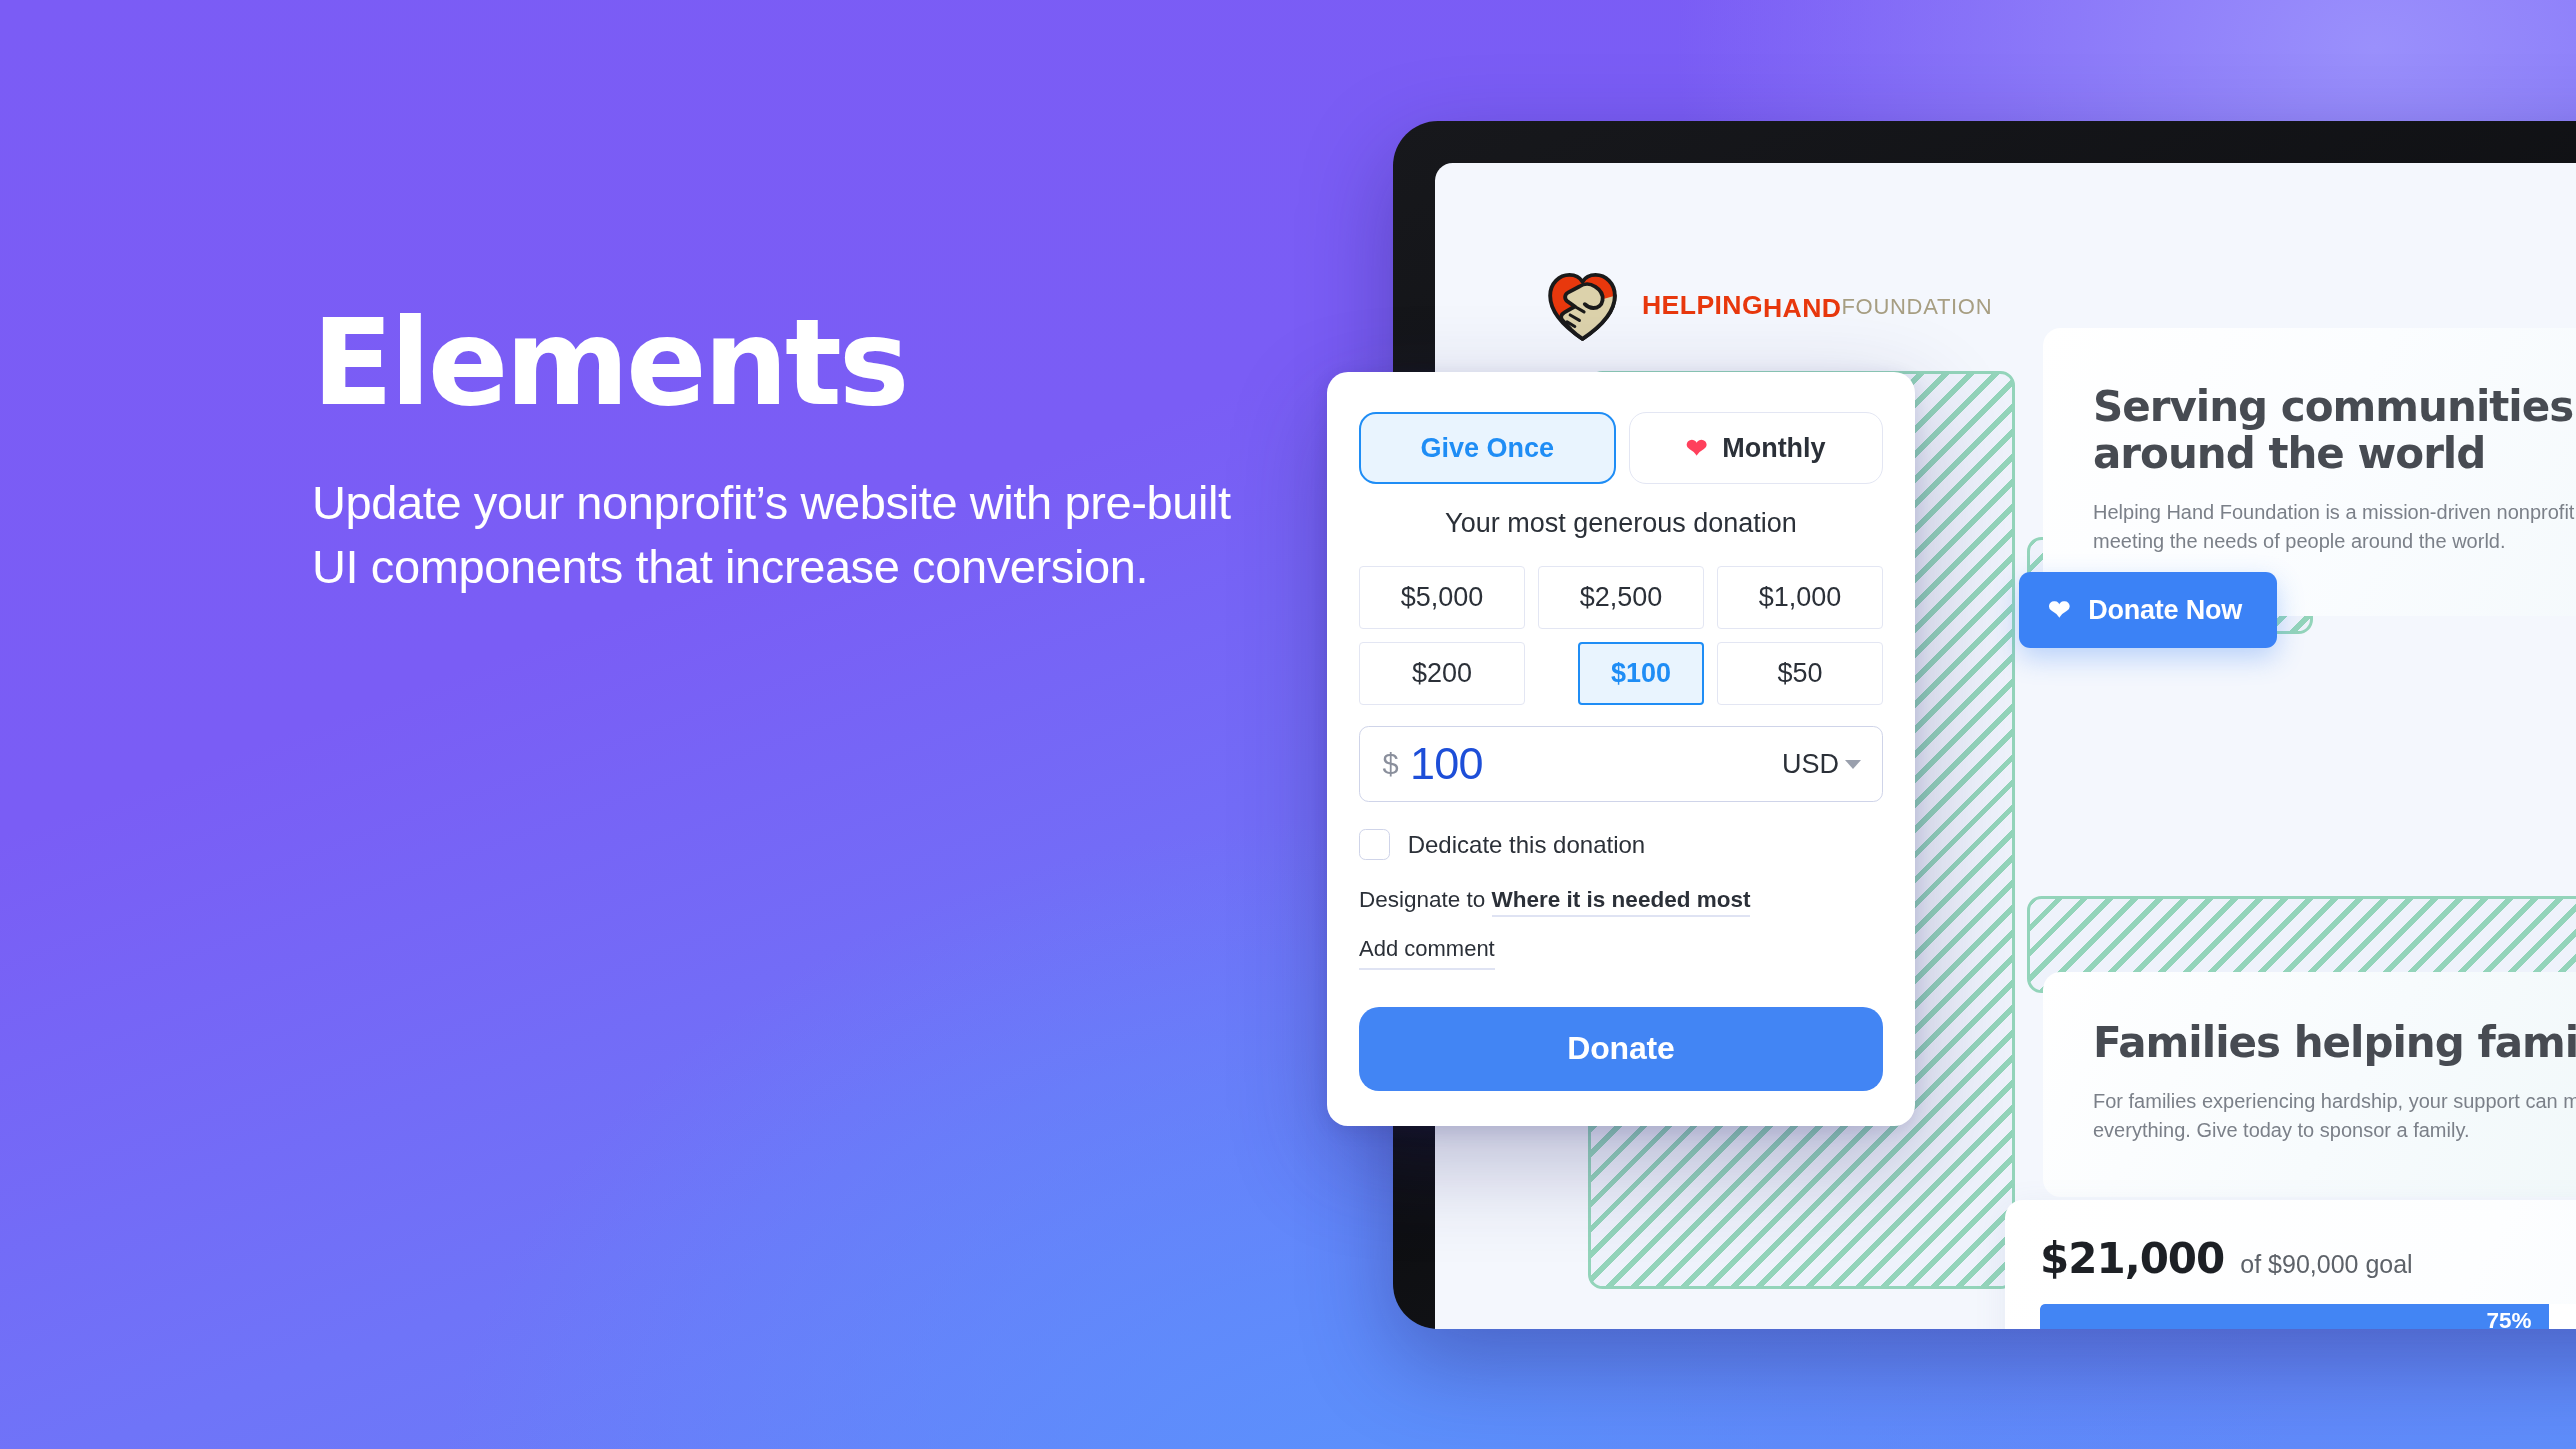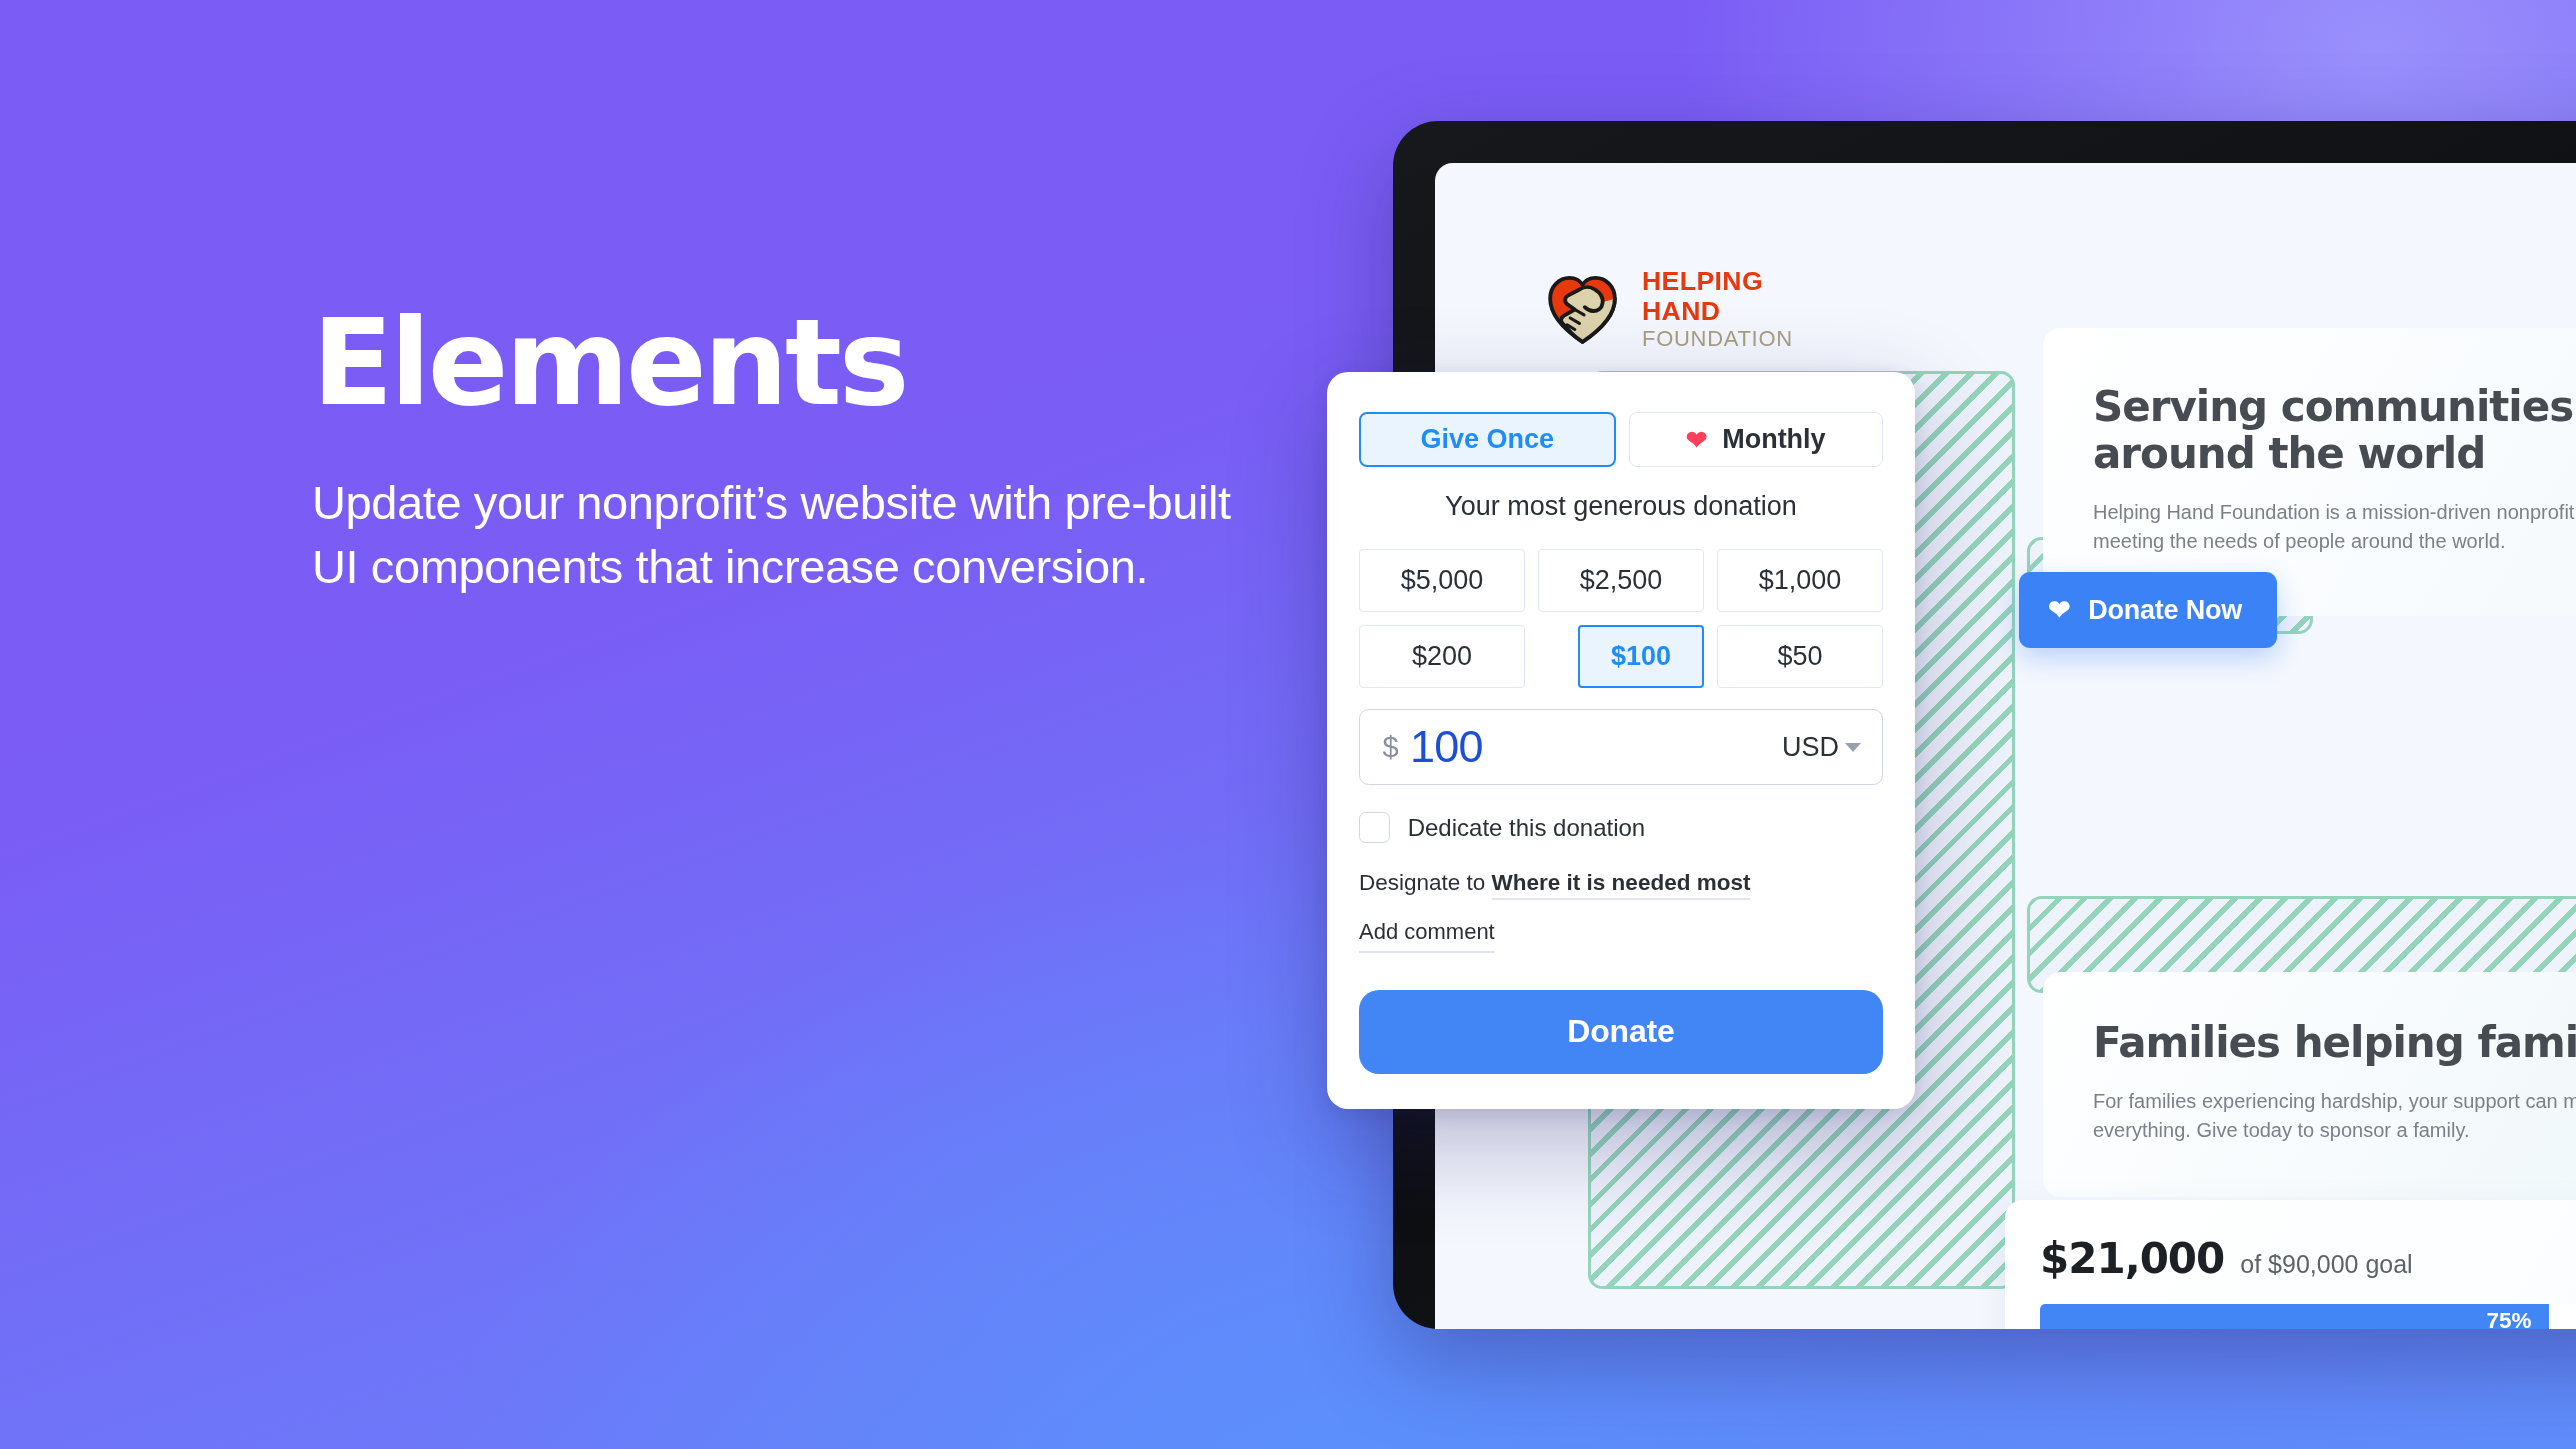--- a/index.html
+++ b/index.html
@@ -53,21 +53,21 @@
     width:100%; height:100%;
     background:#f4f7fd;
     border-radius:17.7px 0 0 0;
     overflow:hidden;
     position:relative;
   }
 
   
   .logo{ position:absolute; left:109px; top:105px; display:flex; align-items:center; gap:21px; }
   .logo-mark{ width:77px; height:77px; flex:none; }
-  .logo-words{ display:flex; flex-direction:column; line-height:1.0; }
+  .logo-words{ display:flex; flex-direction:row; line-height:1.0; }
   .logo-l1,.logo-l2{
     font-size:26.6px; font-weight:700; color:#e8380d;
     letter-spacing:0.4px; font-family:"Liberation Sans", sans-serif;
   }
   .logo-l2{ margin-top:3.2px; }
   .logo-l3{
     font-size:22px; font-weight:400; color:#a79e82;
     letter-spacing:0.7px; margin-top:4px;
   }
 
@@ -150,21 +150,21 @@
     position:absolute; left:1327px; top:372px;
     width:588px;
     background:#ffffff;
     border-radius:21px;
     padding:40px 32px 35px 32px;
     box-shadow:0 35px 97px rgba(40,35,110,.30), 0 4.8px 17.7px rgba(40,35,110,.12);
   }
 
   .seg{ display:flex; gap:13px; }
   .seg-btn{
-    flex:1; height:55px; border-radius:8px;
+    flex:1; height:72px; border-radius:17px;
     display:flex; align-items:center; justify-content:center; gap:14.5px;
     font-size:27px; font-weight:700;
     border:1.6px solid #e3e6f3; background:#ffffff; color:#2b3038;
   }
   .seg-btn.active{
     border:2.4px solid #1f8df5; background:#e9f4fe; color:#1f8df5;
   }
   .seg-btn .heart-red{ color:#ff405c; font-size:26px; line-height:1; }
 
   .form-label{

